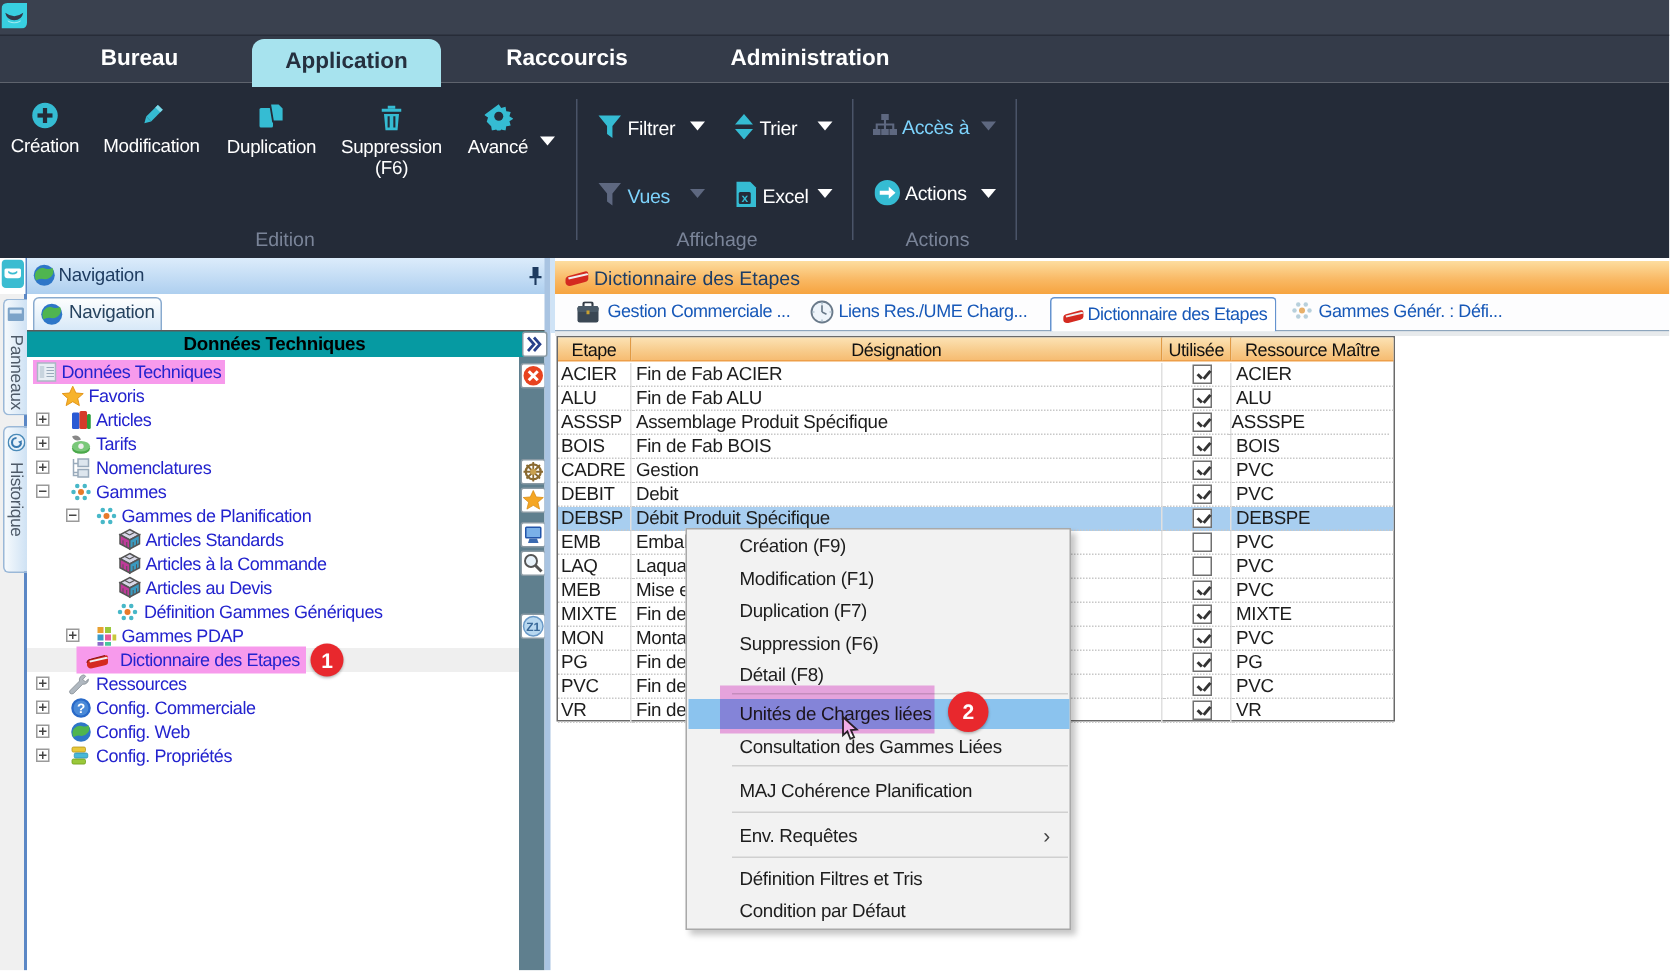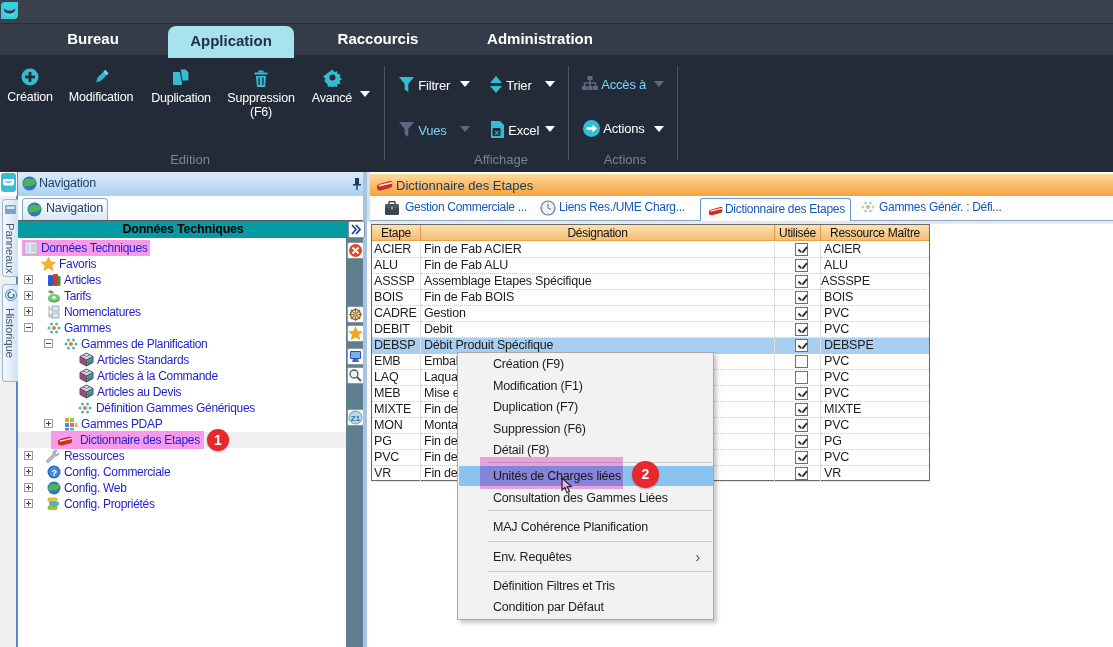--- a/index.html
+++ b/index.html
@@ -147,21 +147,21 @@
       </div>
   <div class="rbtn" style="left:583px;top:65px;"><svg width="17" height="17" viewBox="0 0 17 17" style="vertical-align:-4px">
           <circle cx="8.5" cy="8.5" r="8.5" fill="#35bcd3"></circle>
           <path d="M3.5 7.2 h6 v-2.7 l4.5 4 -4.5 4 v-2.7 h-6 z" fill="#fff"></path>
         </svg> <span style="font-size:13px">Actions</span></div>
   <div class="abs" style="left:654px;top:71px;">
         <span class="tri"></span>
       </div>
   <div class="rsep" style="left:677px;"></div>
   <div class="rgrouplab" style="left:140px;width:100px;">Edition</div>
-  <div class="rgrouplab" style="left:428px;width:100px;text-align:right;">Affichage</div>
+  <div class="rgrouplab" style="left:428px;width:100px;">Affichage</div>
   <div class="rgrouplab" style="left:575px;width:100px;">Actions</div>
 </div>
 <div class="abs" id="leftstrip">
   <div style="position:absolute;left:0;top:0;width:17px;height:24px;background:#fff;"></div>
   <svg style="position:absolute;left:1px;top:1px" width="15" height="19" viewBox="0 0 15 19">
         <rect width="15" height="19" rx="3" fill="#3bbcd1"></rect>
         <path d="M3 6 h9 a1 1 0 0 1 1 1 v3.5 a2 2 0 0 1 -2 2 h-7 a2 2 0 0 1 -2 -2 v-3.5 a1 1 0 0 1 1 -1 z" fill="#fff"></path>
         <path d="M4.5 7.5 q3 2.5 6 0 l0 1.5 q-3 2 -6 0 z" fill="#3bbcd1"></path>
       </svg>
   <div class="vtab" style="top:27px;height:78px;">
@@ -463,21 +463,21 @@
         <div class="drow" style="top:33px;">
           <div class="dcell" style="left:0;width:49px;padding-left:2px;">ALU</div>
           <div class="dcell" style="left:49px;width:354px;padding-left:3px;">Fin de Fab ALU</div>
           <div class="dcell" style="left:403px;width:46px;">
             <span class="cb chk"></span>
           </div>
           <div class="dcell" style="left:449px;width:108px;padding-left:3px;border-right:none;">ALU</div>
         </div>
         <div class="drow" style="top:49px;">
           <div class="dcell" style="left:0;width:49px;padding-left:2px;">ASSSP</div>
-          <div class="dcell" style="left:49px;width:354px;padding-left:3px;">Assemblage Etapes Spécifique</div>
+          <div class="dcell" style="left:49px;width:354px;padding-left:3px;">Assemblage Produit Spécifique</div>
           <div class="dcell" style="left:403px;width:46px;">
             <span class="cb chk"></span>
           </div>
           <div class="dcell" style="left:422px;width:108px;padding-left:3px;border-right:none;margin-left:24px;">ASSSPE</div>
         </div>
         <div class="drow" style="top:65px;">
           <div class="dcell" style="left:0;width:49px;padding-left:2px;">BOIS</div>
           <div class="dcell" style="left:49px;width:354px;padding-left:3px;">Fin de Fab BOIS</div>
           <div class="dcell" style="left:403px;width:46px;">
             <span class="cb chk"></span>

